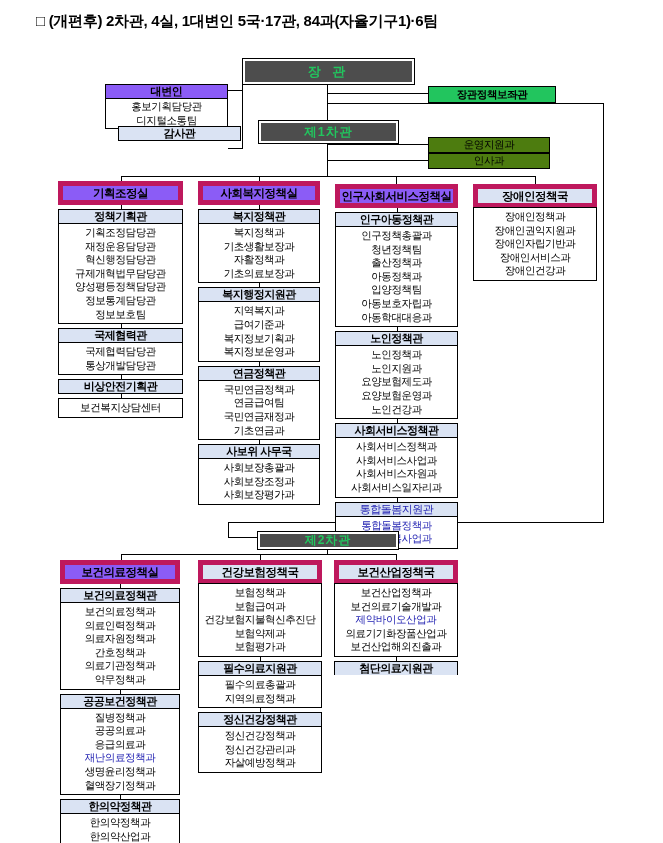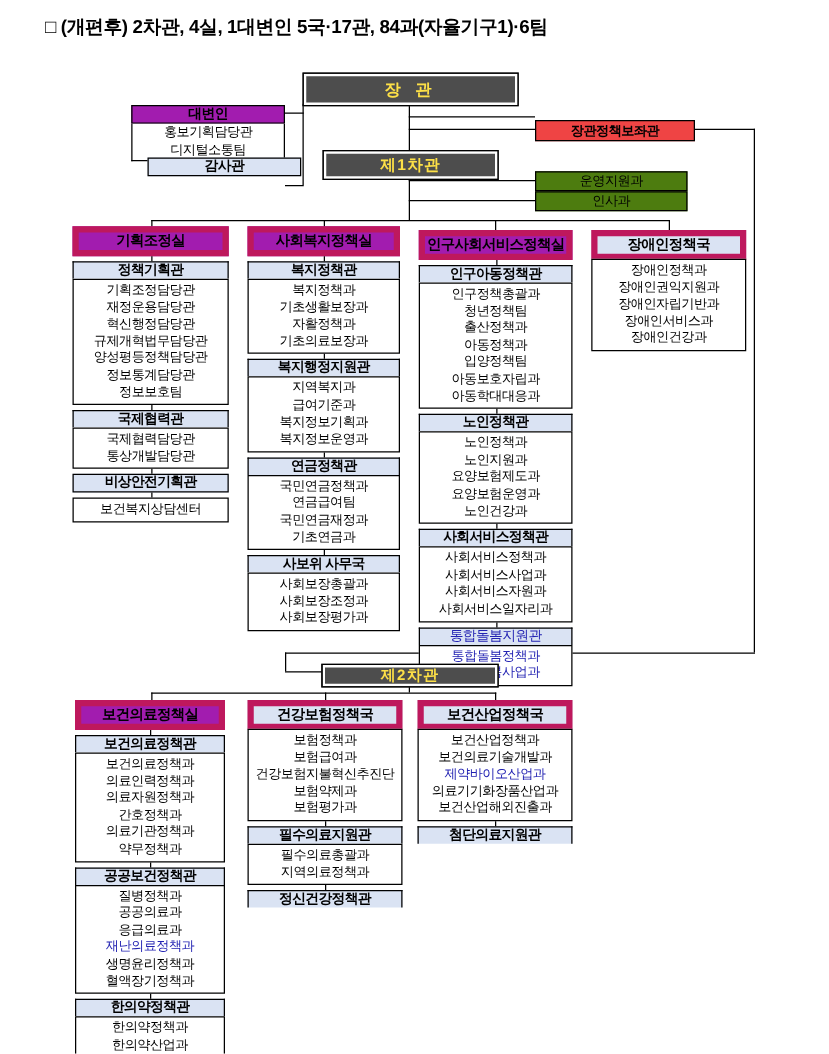--- a/index.html
+++ b/index.html
@@ -6,42 +6,42 @@
   .canvas{position:relative;width:663px;height:843px;background:#fff;overflow:hidden;
           font-family:"Liberation Sans","DejaVu Sans",sans-serif;color:#000;}
   .page-title{position:absolute;left:36px;top:12px;font-size:15px;font-weight:bold;letter-spacing:-0.3px;white-space:nowrap;}
 
   
   .line{position:absolute;background:#000;z-index:1;}
 
   
   .dark-box{position:absolute;z-index:3;background:#4d4d4d;border:1px solid #000;
             box-shadow:inset 0 0 0 2px #fff;display:flex;align-items:center;justify-content:center;
-            color:#fde047;font-weight:bold;}
+            color:#22c55e;font-weight:bold;}
   .box-minister{left:242px;top:58px;width:171px;height:25px;font-size:13px;letter-spacing:4px;}
   .box-vice1{left:258px;top:120px;width:139px;height:22px;font-size:12.5px;letter-spacing:1px;}
   .box-vice2{left:257px;top:531px;width:140px;height:17px;font-size:12px;letter-spacing:1px;}
 
   
   .plain-box{position:absolute;z-index:2;background:#4d7c0f;border:1px solid #000;
              display:flex;align-items:center;justify-content:center;font-size:10.5px;letter-spacing:-0.4px;white-space:nowrap;}
-  .advisor{left:428px;top:96px;width:126px;height:15px;background:#ef4444;font-weight:bold;border-width:1px;}
+  .advisor{left:428px;top:86px;width:126px;height:15px;background:#22c55e;font-weight:bold;border-width:1px;}
   .ops{left:428px;top:137px;width:120px;height:14px;}
   .hr{left:428px;top:153px;width:120px;height:14px;}
 
   
   .group{position:absolute;z-index:2;width:123px;}
   .grp-spokesperson{left:105px;top:84px;}
   .grp-audit{left:118px;top:126px;}
   .grp-header{border:1px solid #000;height:13px;line-height:13px;text-align:center;
               font-size:11px;font-weight:bold;letter-spacing:-0.4px;}
   .grp-body{border:1px solid #000;border-top:none;background:#fff;padding:1px 0;}
   .grp-body .item{line-height:13.6px;}
 
-  .peach{background:#a21caf;}
+  .peach{background:#8b5cf6;}
   .lblue{background:#dae3f3;}
 
   
   .col{position:absolute;z-index:2;}
   .col-A{left:58px;top:181px;width:125px;}
   .col-B{left:198px;top:181px;width:122px;}
   .col-C{left:335px;top:184px;width:123px;}
   .col-D{left:473px;top:184px;width:124px;}
   .col-E{left:60px;top:560px;width:120px;}
   .col-F{left:198px;top:560px;width:124px;}
@@ -277,20 +277,25 @@
       </div>
       <div class="section">
         <div class="sec-header">필수의료지원관</div>
         <div class="sec-body">
           <div class="item">필수의료총괄과</div>
           <div class="item">지역의료정책과</div>
         </div>
       </div>
       <div class="section">
         <div class="sec-header">정신건강정책관</div>
+        <div class="sec-body">
+          <div class="item">정신건강정책과</div>
+          <div class="item">정신건강관리과</div>
+          <div class="item">자살예방정책과</div>
+        </div>
       </div>
     </div>
   <div class="col col-G">
       <div class="col-header lblue">보건산업정책국</div>
       <div class="section attached">
         <div class="sec-body">
           <div class="item">보건산업정책과</div>
           <div class="item">보건의료기술개발과</div>
           <div class="item hl">제약바이오산업과</div>
           <div class="item">의료기기화장품산업과</div>

